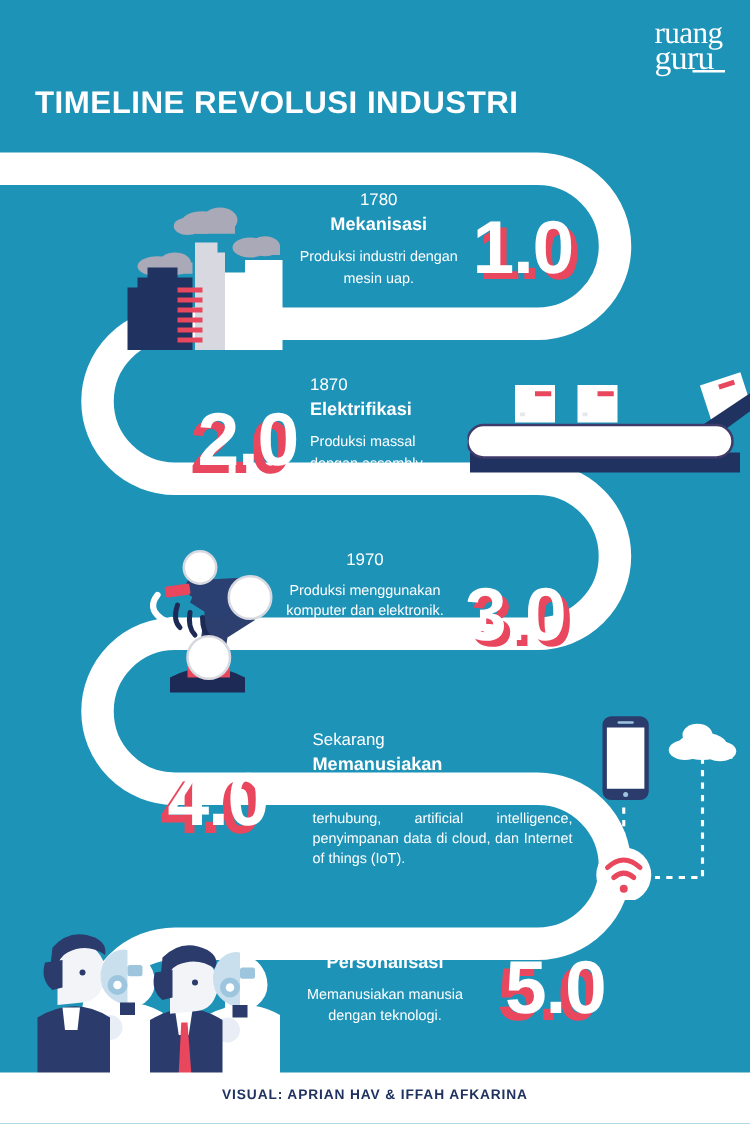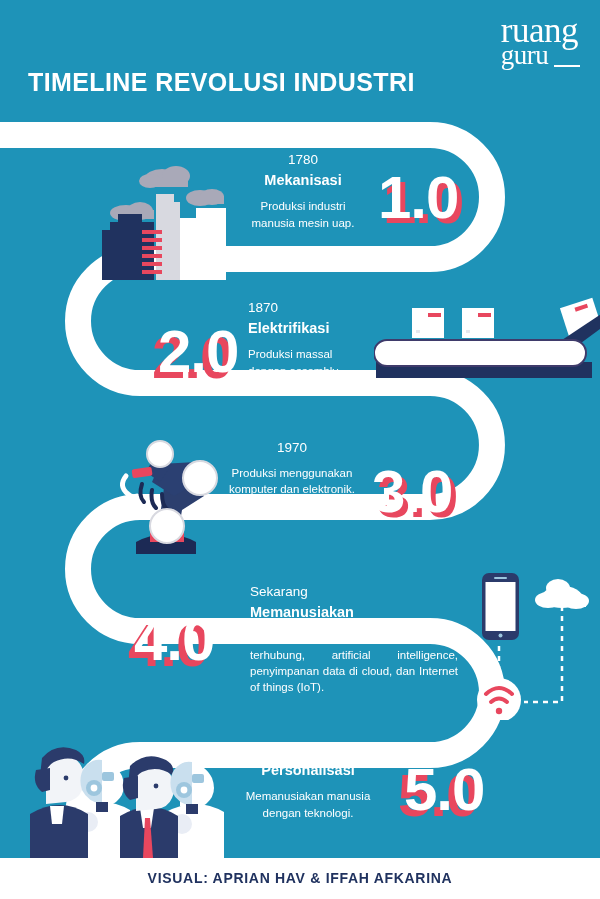--- a/index.html
+++ b/index.html
@@ -15,34 +15,34 @@
   #page-title{
     position:absolute;left:28px;top:70px;
     font-size:25px;font-weight:bold;color:#ffffff;
     letter-spacing:0.4px;line-height:1;white-space:nowrap;
   }
   #logo{
     position:absolute;right:22px;top:16px;
     font-family:"Liberation Serif", serif;
     color:#ffffff;text-align:left;line-height:0.88;
   }
-  #logo .l1{display:block;font-size:35px;letter-spacing:-0.5px;}
+  #logo .l1{display:block;font-size:25px;letter-spacing:-0.5px;}
   #logo .l2{display:block;font-size:27px;letter-spacing:-0.5px;margin-top:-3px;}
   #logo .tail{position:absolute;right:-2px;bottom:1px;width:26px;height:2px;background:#fff;}
 
   
   #ribbon{position:absolute;left:0;top:0;width:600px;height:899px;}
 
   
   #footer-band{
     position:absolute;left:0;bottom:0;width:600px;height:41px;background:#ffffff;
   }
   #footer-text{
     position:absolute;left:0;top:12px;width:600px;text-align:center;
-    font-size:14px;font-weight:bold;color:#20325F;letter-spacing:0.7px;
+    font-size:11px;font-weight:bold;color:#20325F;letter-spacing:0.7px;
   }
 
   
   .stage{position:absolute;}
   .era{font-size:13.5px;color:#ffffff;line-height:1.15;margin:0;}
   .headline{font-size:14.5px;font-weight:bold;color:#ffffff;line-height:1.22;margin:4px 0 0 0;}
   .desc{font-size:11.5px;color:#ffffff;line-height:1.42;margin:9px 0 0 0;}
   .ta-c{text-align:center;}
   .ta-l{text-align:left;}
   .ta-j{text-align:justify;}
@@ -239,21 +239,21 @@
     <div id="logo">
       <span class="l1">ruang</span>
       <span class="l2">guru</span>
       <span class="tail"></span>
     </div>
   </div>
 
   <div class="stage ta-c" style="left:238px;top:152px;width:130px;">
     <p class="era">1780</p>
     <p class="headline">Mekanisasi</p>
-    <p class="desc">Produksi industri manusia mesin uap.</p>
+    <p class="desc">Produksi industri dengan mesin uap.</p>
   </div>
   <div class="bignum sh-right" style="left:378px;top:168px;">
     <span class="shadow">1.0</span>
     <span class="fill">1.0</span>
   </div>
 
   <div class="stage ta-l" style="left:248px;top:300px;width:120px;">
     <p class="era">1870</p>
     <p class="headline">Elektrifikasi</p>
     <p class="desc">Produksi massal dengan assembly lines.</p>

